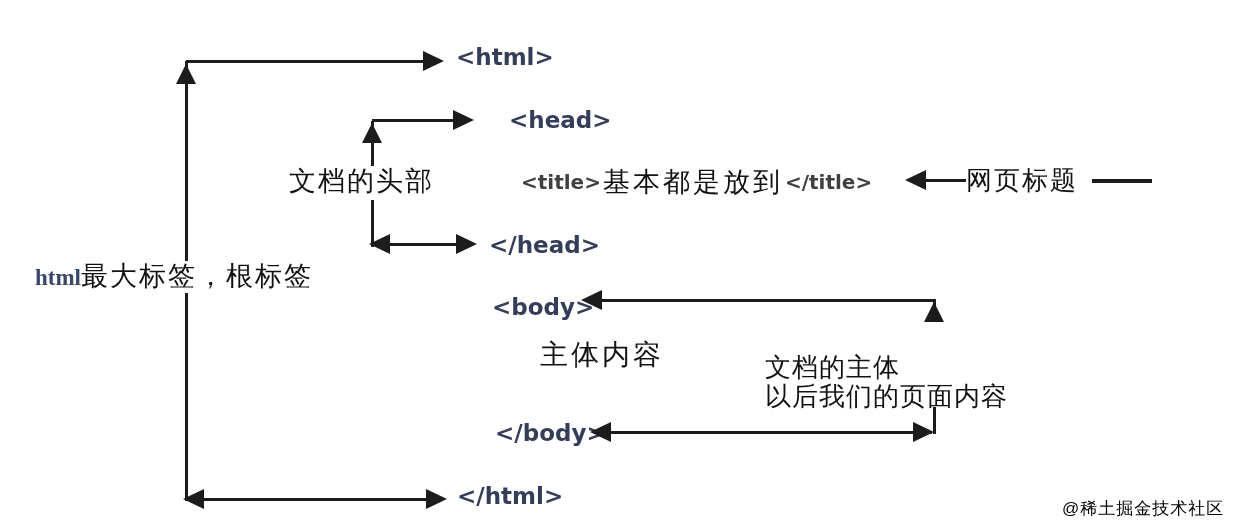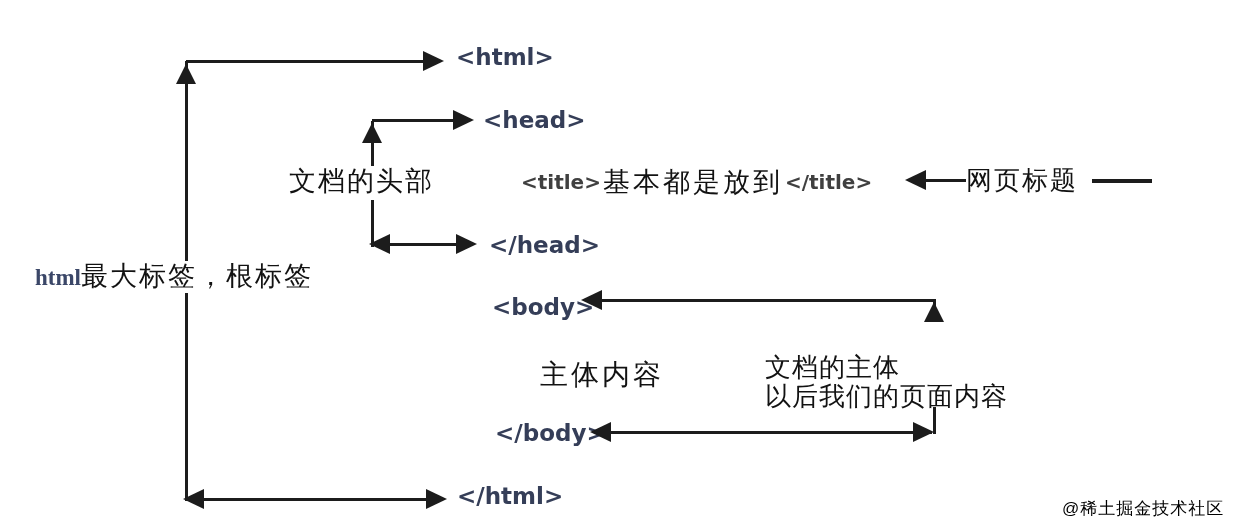--- a/index.html
+++ b/index.html
@@ -109,41 +109,41 @@
   <div class="ln v" style="left:371px; top:121px; height:49px;"></div>
   <div class="tri u" style="left:362px; top:123px;"></div>
   <div class="ln h" style="left:372px; top:119px; width:84px;"></div>
   <div class="tri r" style="left:453px; top:110px;"></div>
   <div class="ln v" style="left:371px; top:200px; height:47px;"></div>
   <div class="ln h" style="left:372px; top:243px; width:86px;"></div>
   <div class="tri l" style="left:369px; top:234px;"></div>
   <div class="tri r" style="left:456px; top:234px;"></div>
   <div class="zh" style="left:289px; top:166px;">文档的头部</div>
 
-  <div class="tag" style="left:483px; top:107px;">&lt;head&gt;</div>
+  <div class="tag" style="left:509px; top:107px;">&lt;head&gt;</div>
   <div class="tag" style="left:489px; top:232px;">&lt;/head&gt;</div>
 
   <div class="title-row" style="left:521px; top:164px;">
     <span class="small-tag">&lt;title&gt;</span>
     <span class="zh-inline">基本都是放到</span>
     <span class="small-tag">&lt;/title&gt;</span>
   </div>
 
   <div class="tri l" style="left:905px; top:170px;"></div>
   <div class="ln h" style="left:922px; top:179px; width:46px;"></div>
   <div class="zh" style="left:966px; top:165px; font-size:26px;">网页标题</div>
   <div class="ln h" style="left:1092px; top:179px; width:60px; height:4px;"></div>
 
   <div class="tag" style="left:492px; top:294px;">&lt;body&gt;</div>
   <div class="tri l" style="left:581px; top:290px;"></div>
   <div class="ln h" style="left:598px; top:299px; width:338px;"></div>
   <div class="ln v" style="left:933px; top:299px; height:14px;"></div>
   <div class="tri u" style="left:924px; top:302px;"></div>
 
-  <div class="zh" style="left:540px; top:360px; font-size:28px; letter-spacing:3px;">主体内容</div>
+  <div class="zh" style="left:540px; top:340px; font-size:28px; letter-spacing:3px;">主体内容</div>
 
   <div class="note-block" style="left:765px; top:321px;margin-top:32px;">
     <div>文档的主体</div>
     <div>以后我们的页面内容</div>
   </div>
 
   <div class="tag" style="left:495px; top:420px;">&lt;/body&gt;</div>
   <div class="tri l" style="left:590px; top:422px;"></div>
   <div class="ln h" style="left:607px; top:431px; width:325px;"></div>
   <div class="tri r" style="left:913px; top:422px;"></div>

